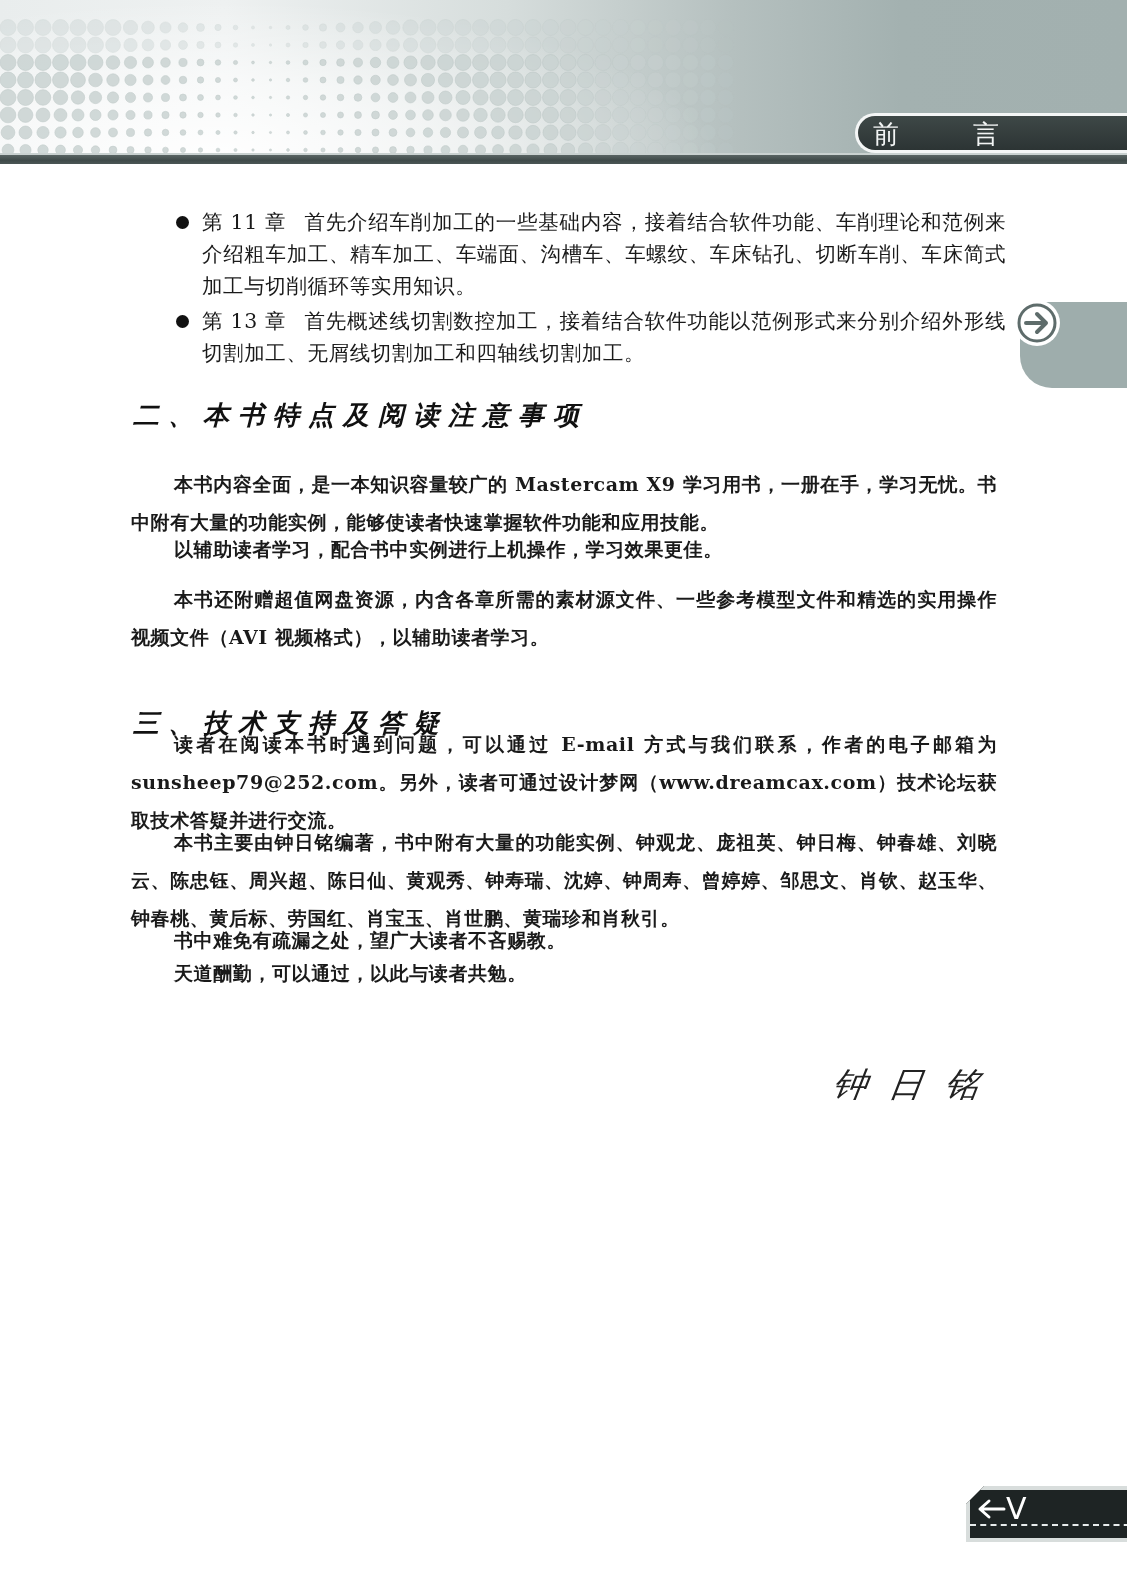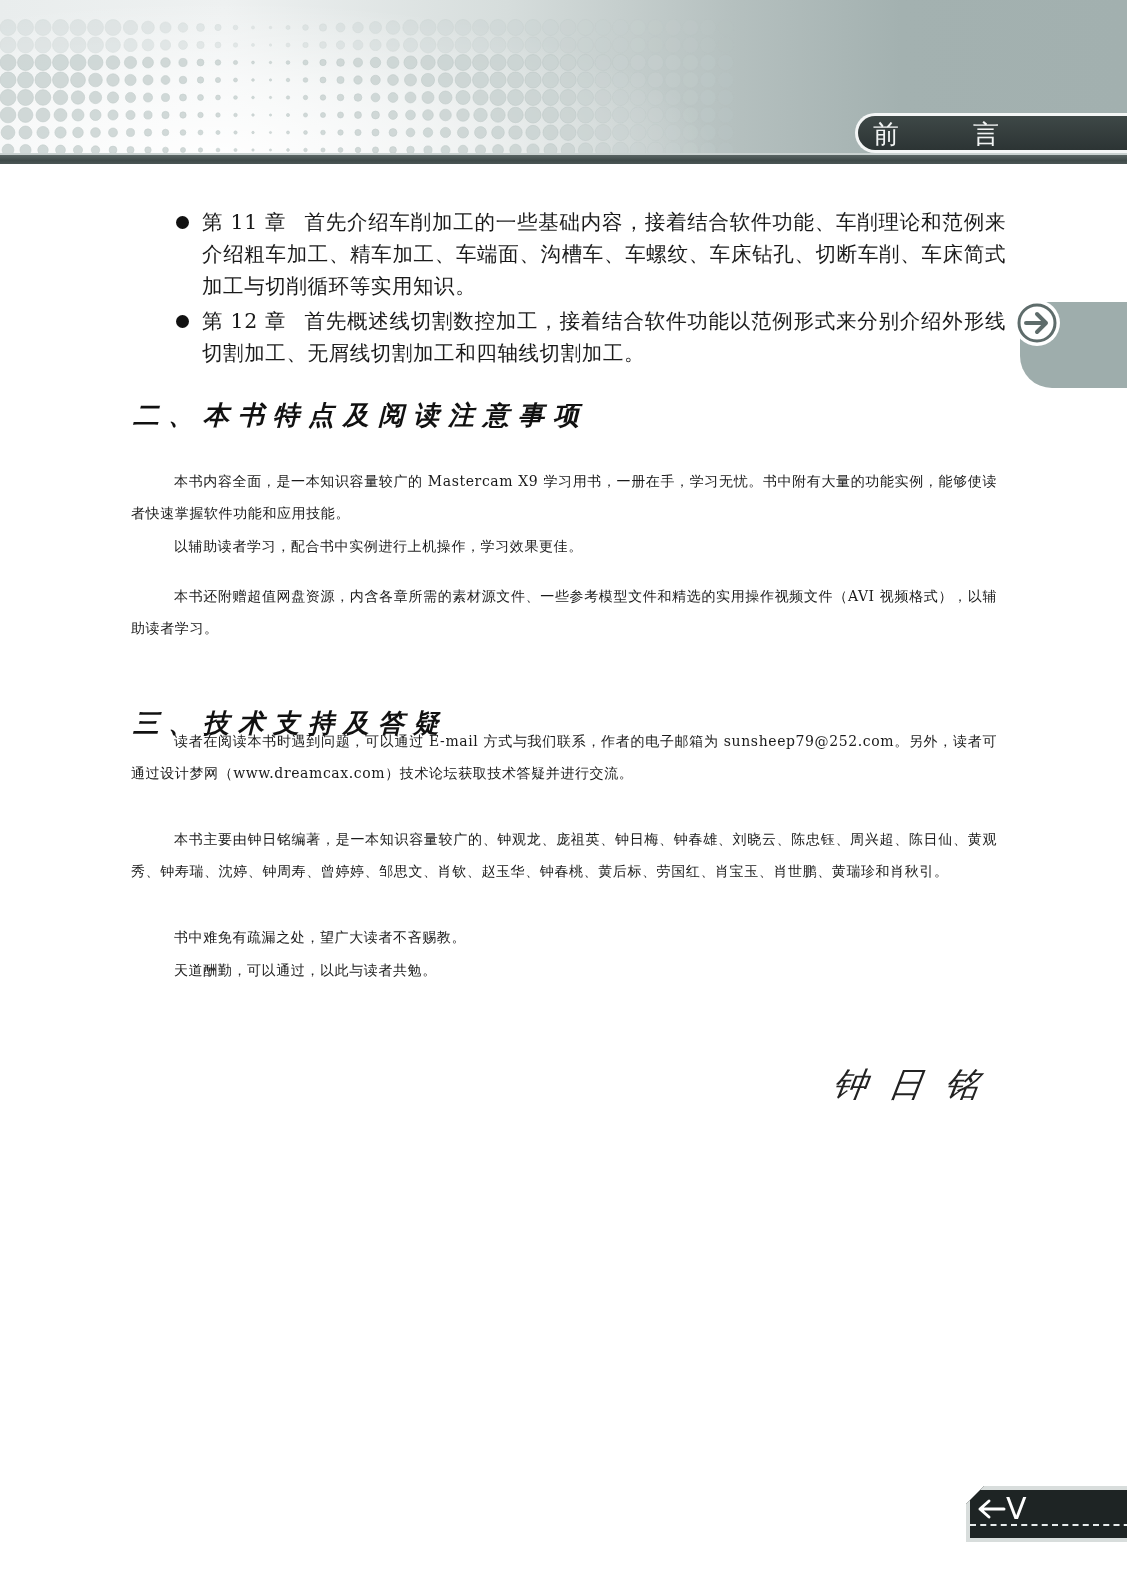--- a/index.html
+++ b/index.html
@@ -68,22 +68,22 @@
   .bullet .text { margin-left: 26px; display: block; text-align: justify; }
   .bullet .chap { margin-right: 18px; }
 
   .h2 {
     position: absolute; left: 133px;
     font-family: "DejaVu Serif", serif; font-weight: bold;
     font-size: 26px; letter-spacing: 9px; color: #111; font-style: italic;
   }
   .para {
     position: absolute; left: 131px; width: 866px;
-    font-size: 14px; line-height: 32px; letter-spacing: 0.6px;
-    text-align: justify; text-indent: 43px;
+    font-size: 19px; line-height: 38px; letter-spacing: 0.6px;
+    text-align: justify; text-indent: 43px; font-weight: bold;
   }
   .signature {
     position: absolute; left: 833px; top: 1062px;
     font-family: "DejaVu Serif", serif; font-style: italic;
     font-size: 34px; letter-spacing: 22px; color: #222;
     transform: skewX(-8deg);
   }
 
   
   .pager {
@@ -482,33 +482,33 @@
 
 <div class="content">
 
   <div class="bullet" style="top:206px;">
     <span class="dot"></span>
     <span class="text"><span class="chap">第 11 章</span><span>首先介绍车削加工的一些基础内容，接着结合软件功能、车削理论和范例来介绍粗车加工、精车加工、车端面、沟槽车、车螺纹、车床钻孔、切断车削、车床简式加工与切削循环等实用知识。</span></span>
   </div>
 
   <div class="bullet" style="top:305px;">
     <span class="dot"></span>
-    <span class="text"><span class="chap">第 12 章</span><span>首先概述线切割数控加工，接着结合软件功能以范例形式来分别介绍外形线切割加工、无屑线切割加工和四轴线切割加工。</span></span>
+    <span class="text"><span class="chap">第 13 章</span><span>首先概述线切割数控加工，接着结合软件功能以范例形式来分别介绍外形线切割加工、无屑线切割加工和四轴线切割加工。</span></span>
   </div>
 
   <div class="h2" style="top:398px;">二、本书特点及阅读注意事项</div>
 
   <div class="para" style="top:465px;">本书内容全面，是一本知识容量较广的 Mastercam X9 学习用书，一册在手，学习无忧。书中附有大量的功能实例，能够使读者快速掌握软件功能和应用技能。</div>
   <div class="para" style="top:530px;">以辅助读者学习，配合书中实例进行上机操作，学习效果更佳。</div>
   <div class="para" style="top:580px;">本书还附赠超值网盘资源，内含各章所需的素材源文件、一些参考模型文件和精选的实用操作视频文件（AVI 视频格式），以辅助读者学习。</div>
 
   <div class="h2" style="top:658px;margin-top:48px;">三、技术支持及答疑</div>
 
   <div class="para" style="top:725px;">读者在阅读本书时遇到问题，可以通过 E-mail 方式与我们联系，作者的电子邮箱为 sunsheep79@252.com。另外，读者可通过设计梦网（www.dreamcax.com）技术论坛获取技术答疑并进行交流。</div>
-  <div class="para" style="top:823px;">本书主要由钟日铭编著，是一本知识容量较广的、钟观龙、庞祖英、钟日梅、钟春雄、刘晓云、陈忠钰、周兴超、陈日仙、黄观秀、钟寿瑞、沈婷、钟周寿、曾婷婷、邹思文、肖钦、赵玉华、钟春桃、黄后标、劳国红、肖宝玉、肖世鹏、黄瑞珍和肖秋引。</div>
+  <div class="para" style="top:823px;">本书主要由钟日铭编著，书中附有大量的功能实例、钟观龙、庞祖英、钟日梅、钟春雄、刘晓云、陈忠钰、周兴超、陈日仙、黄观秀、钟寿瑞、沈婷、钟周寿、曾婷婷、邹思文、肖钦、赵玉华、钟春桃、黄后标、劳国红、肖宝玉、肖世鹏、黄瑞珍和肖秋引。</div>
   <div class="para" style="top:921px;">书中难免有疏漏之处，望广大读者不吝赐教。</div>
   <div class="para" style="top:954px;">天道酬勤，可以通过，以此与读者共勉。</div>
 
   <div class="signature">钟日铭</div>
 </div>
 
 <div class="pager">
   <div class="pager-inner">
     <svg class="arrow" width="30" height="22" viewBox="0 0 30 22">
       <path d="M28 11 H4 M13 3 L4 11 L13 19" fill="none" stroke="#ffffff" stroke-width="3" stroke-linecap="round" stroke-linejoin="round"></path>

